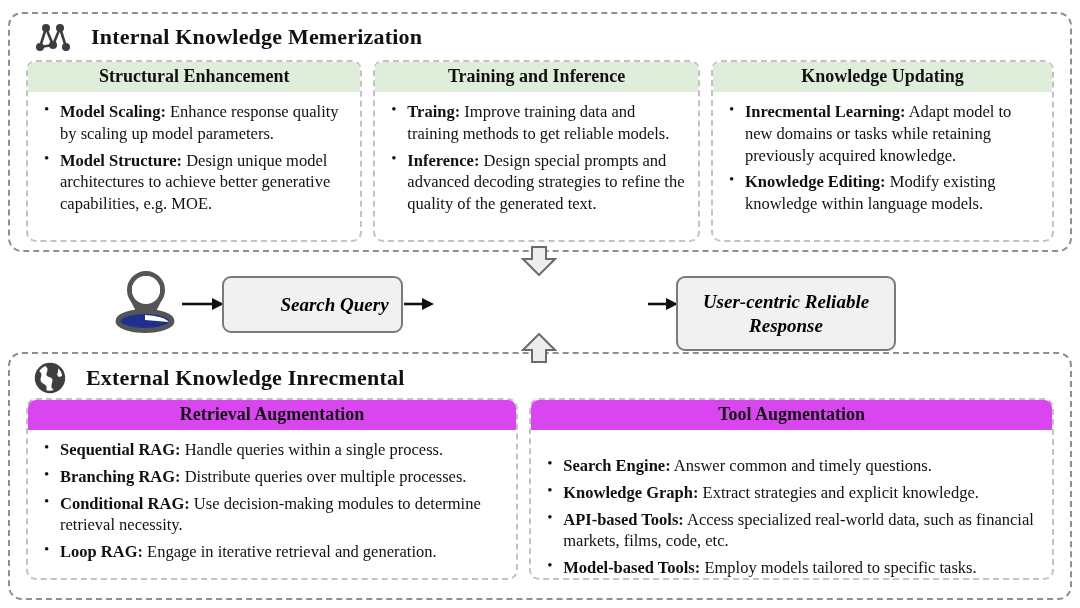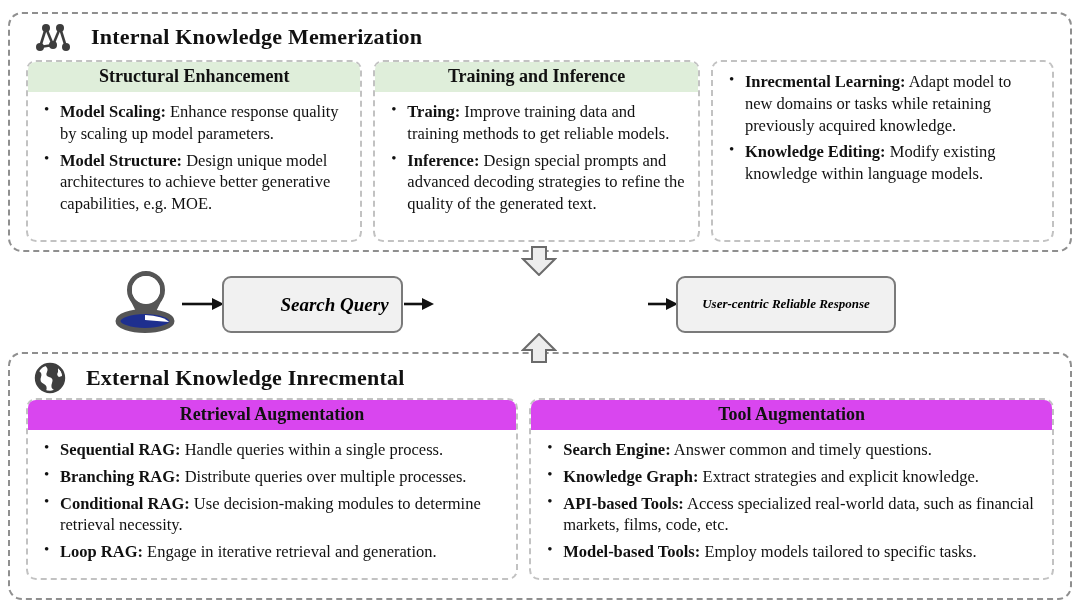--- a/index.html
+++ b/index.html
@@ -91,20 +91,21 @@
           </div>
           <div class="item">
             <span class="bullet">•</span>
             <b>Inference:</b>
             <span>Design special prompts and advanced decoding strategies to refine the quality of the generated text.</span>
           </div>
         </div>
       </div>
 
       <div class="card green" style="flex:348 1 0;">
+        <div class="card-header">Knowledge Updating</div>
         <div class="card-body">
           <div class="item">
             <span class="bullet">•</span>
             <b>Inrecmental Learning:</b>
             <span>Adapt model to new domains or tasks while retaining previously acquired knowledge.</span>
           </div>
           <div class="item">
             <span class="bullet">•</span>
             <b>Knowledge Editing:</b>
             <span>Modify existing knowledge within language models.</span>
@@ -144,21 +145,21 @@
   </span>
 
 
   <span class="abs" style="left:648px; top:297px;">
     <svg width="30" height="14" viewBox="0 0 30 14">
       <line x1="0" y1="7" x2="20" y2="7" stroke="#111" stroke-width="2.6"></line>
       <polygon points="18,1 30,7 18,13" fill="#111"></polygon>
     </svg>
   </span>
 
-  <div class="flow-box gray-box" style="left:676px; top:276px; width:220px; height:57px; font-size:13px;text-align:center;">
+  <div class="flow-box gray-box" style="left:676px; top:276px; width:220px; height:75px; font-size:19px;text-align:center;">
     <span>User-centric Reliable Response</span>
   </div>
 
   <span class="abs" style="left:521px; top:246px; z-index:5;">
     <svg width="36" height="30" viewBox="0 0 36 30">
       <polygon points="11,1 25,1 25,13 34,13 18,29 2,13 11,13" fill="#ededed" stroke="#6b6b6b" stroke-width="2"></polygon>
     </svg>
   </span>
   <span class="abs" style="left:521px; top:333px; z-index:5;">
     <svg width="36" height="30" viewBox="0 0 36 30">
@@ -200,21 +201,21 @@
             <span>Use decision-making modules to determine retrieval necessity.</span>
           </div>
           <div class="item">
             <span class="bullet">•</span>
             <b>Loop RAG:</b>
             <span>Engage in iterative retrieval and generation.</span>
           </div>
         </div>
       </div>
 
-      <div class="card blue" style="flex:528 1 0;">
+      <div class="card blue" style="flex:528 1 0;gap:16px;">
         <div class="card-header">Tool Augmentation</div>
         <div class="card-body">
           <div class="item">
             <span class="bullet">•</span>
             <b>Search Engine:</b>
             <span>Answer common and timely questions.</span>
           </div>
           <div class="item">
             <span class="bullet">•</span>
             <b>Knowledge Graph:</b>

